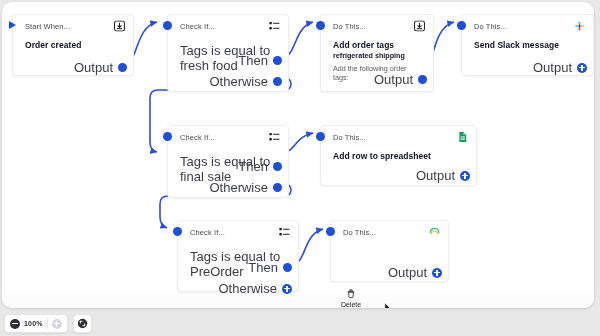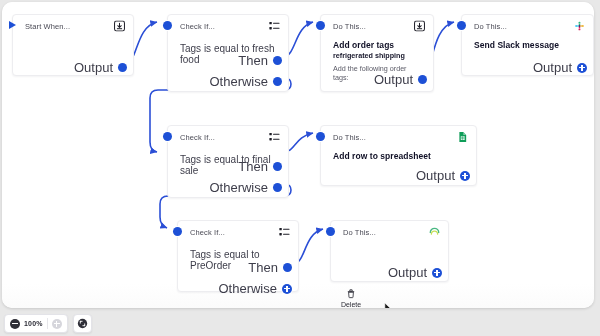--- a/index.html
+++ b/index.html
@@ -47,21 +47,21 @@
     width:11px;height:11px;display:block;
   }
   .card-title{
     font-size:8.5px;font-weight:bold;color:#101026;
     padding:3px 12px 0 12px;letter-spacing:.05px;
   }
   .card-sub{
     font-size:7.2px;color:#5a5a66;padding:3px 12px 0 12px;line-height:1.35;
   }
   .card-cond{
-    font-size:10px;color:#3d3d4a;padding:6px 12px 0 12px;
+    font-size:13px;color:#3d3d4a;padding:6px 12px 0 12px;
   }
 
   
   .port-row{
     position:absolute;right:6px;
     display:flex;align-items:center;gap:5px;
   }
   .port-label{font-size:13px;color:#3d3d4a;}
   .dot{
     width:9px;height:9px;border-radius:50%;
@@ -157,20 +157,21 @@
     <div class="card" style="left:10px;top:12px;width:120px;height:60px;">
       <div class="tri"></div>
       <div class="card-head">
         <span class="head-label">Start When...</span>
         <svg class="head-icon" viewBox="0 0 12 12">
           <rect x="0.6" y="0.6" width="10.8" height="10.8" rx="2" fill="none" stroke="#1d1d26" stroke-width="1.1"></rect>
           <path d="M6 3.1 L6 7.4 M4.1 5.7 L6 7.6 L7.9 5.7" fill="none" stroke="#1d1d26" stroke-width="1.1" stroke-linecap="round" stroke-linejoin="round"></path>
           <rect x="3.2" y="8.4" width="5.6" height="1.1" fill="#1d1d26"></rect>
         </svg>
       </div>
+      <div class="card-title">Order created</div>
       <div class="port-row" style="top:45px;">
         <span class="port-label">Output</span>
         <span class="dot"></span>
       </div>
     </div>
 
     <div class="card" style="left:165px;top:12px;width:120px;height:76px;">
       <span class="dot in"></span>
       <div class="card-head">
         <span class="head-label">Check If...</span>

